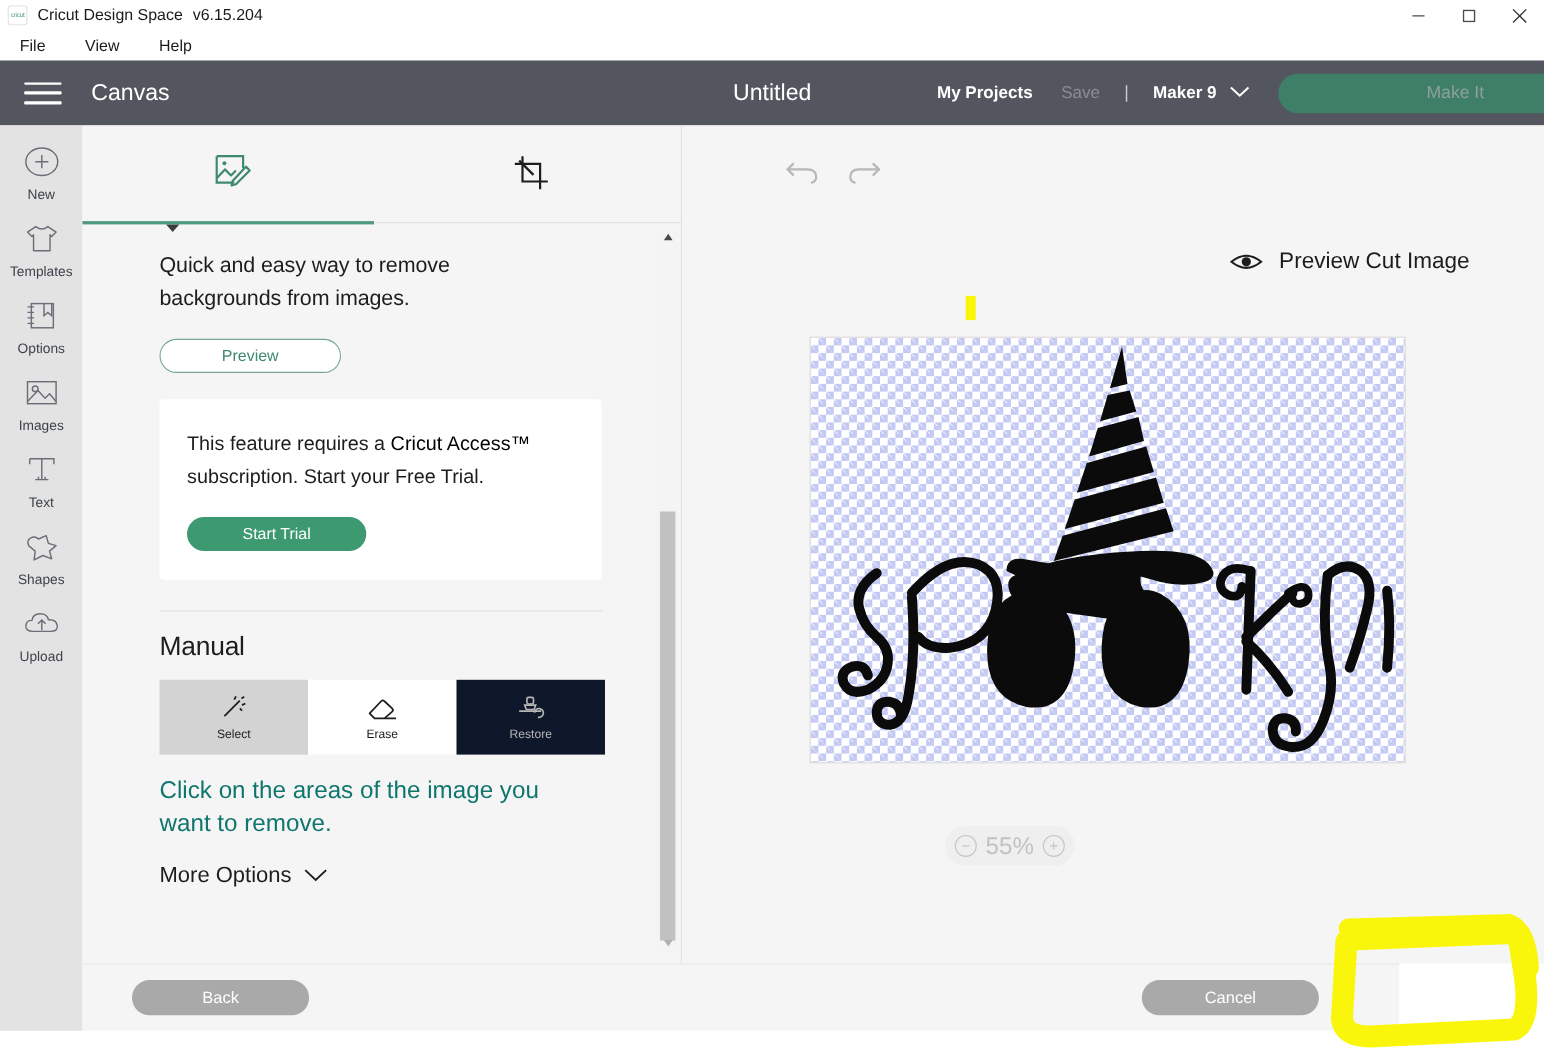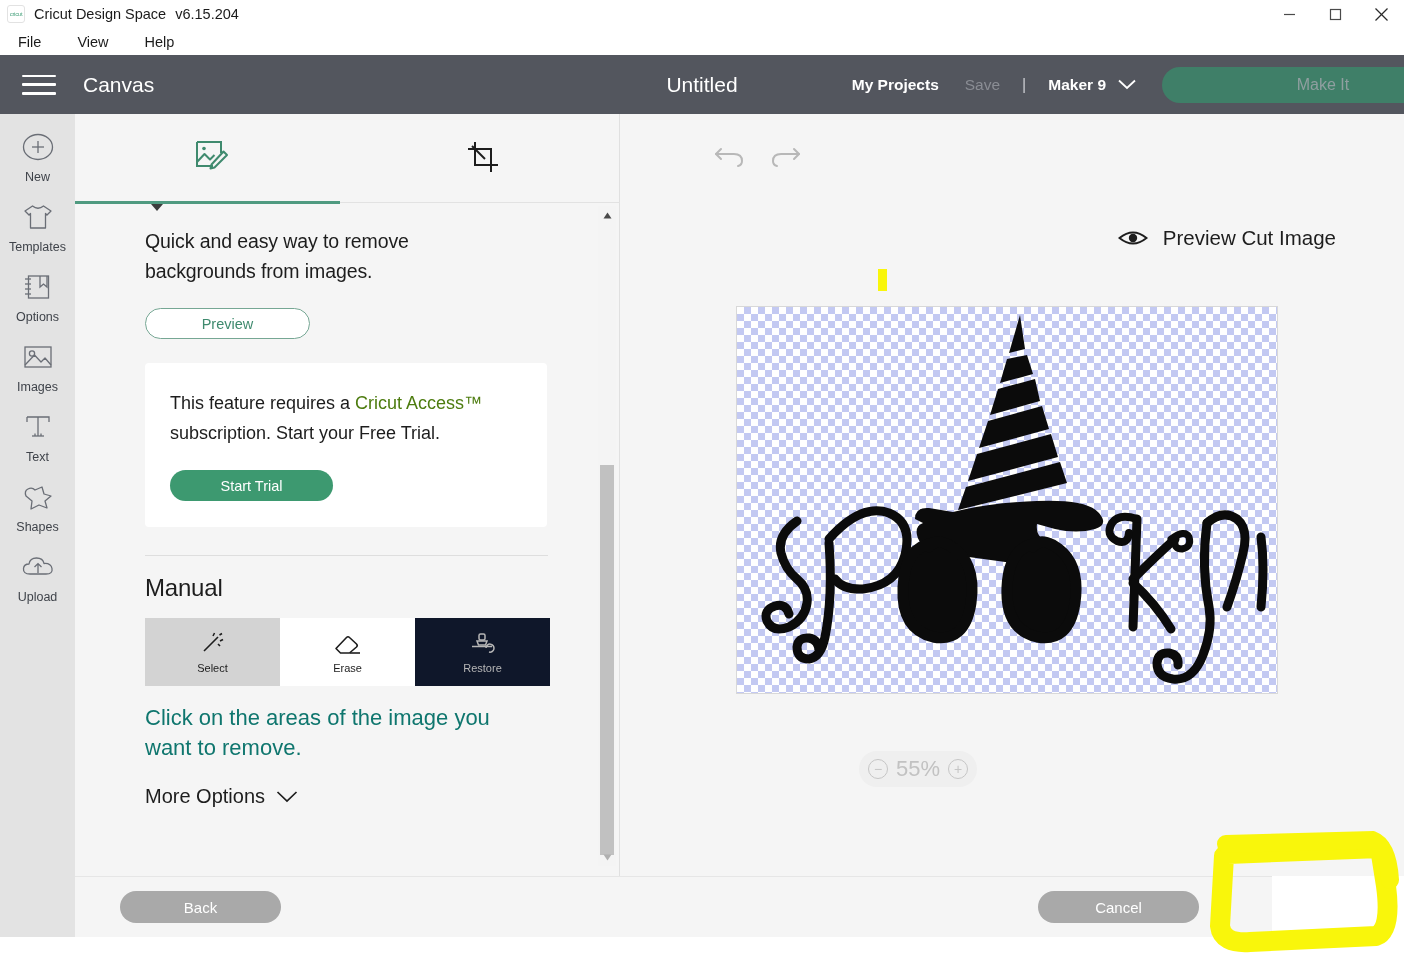--- a/index.html
+++ b/index.html
@@ -106,21 +106,21 @@
   .preview-btn {
     margin-top: 22px; width: 165px; height: 31px; border: 1px solid #76a794;
     border-radius: 16px; background: #ffffff; color: #3f8a6e; font-size: 14.5px;
     display: flex; align-items: center; justify-content: center;
   }
   .access-card {
     margin-top: 24px; width: 402px; background: #ffffff; border-radius: 4px;
     padding: 25px 24px 26px 25px;
   }
   .access-text { font-size: 18px; color: #1d1d1d; line-height: 30px; }
-  .access-text .green { color: #4d7c0f; }
+  .access-text .green { color: #000000; }
   .trial-btn {
     margin-top: 22px; width: 163px; height: 31px; border-radius: 16px;
     background: #3d9970; color: #ffffff; font-size: 14.5px;
     display: flex; align-items: center; justify-content: center;
   }
   .divider { margin-top: 28px; width: 403px; height: 1px; background: #dedede; }
   .manual-h { margin-top: 18px; font-size: 24px; color: #1d1d1d; letter-spacing: -0.2px; }
   .seg { margin-top: 16px; display: flex; width: 405px; height: 68px; }
   .seg-btn {
     flex: 1; display: flex; flex-direction: column; align-items: center;

